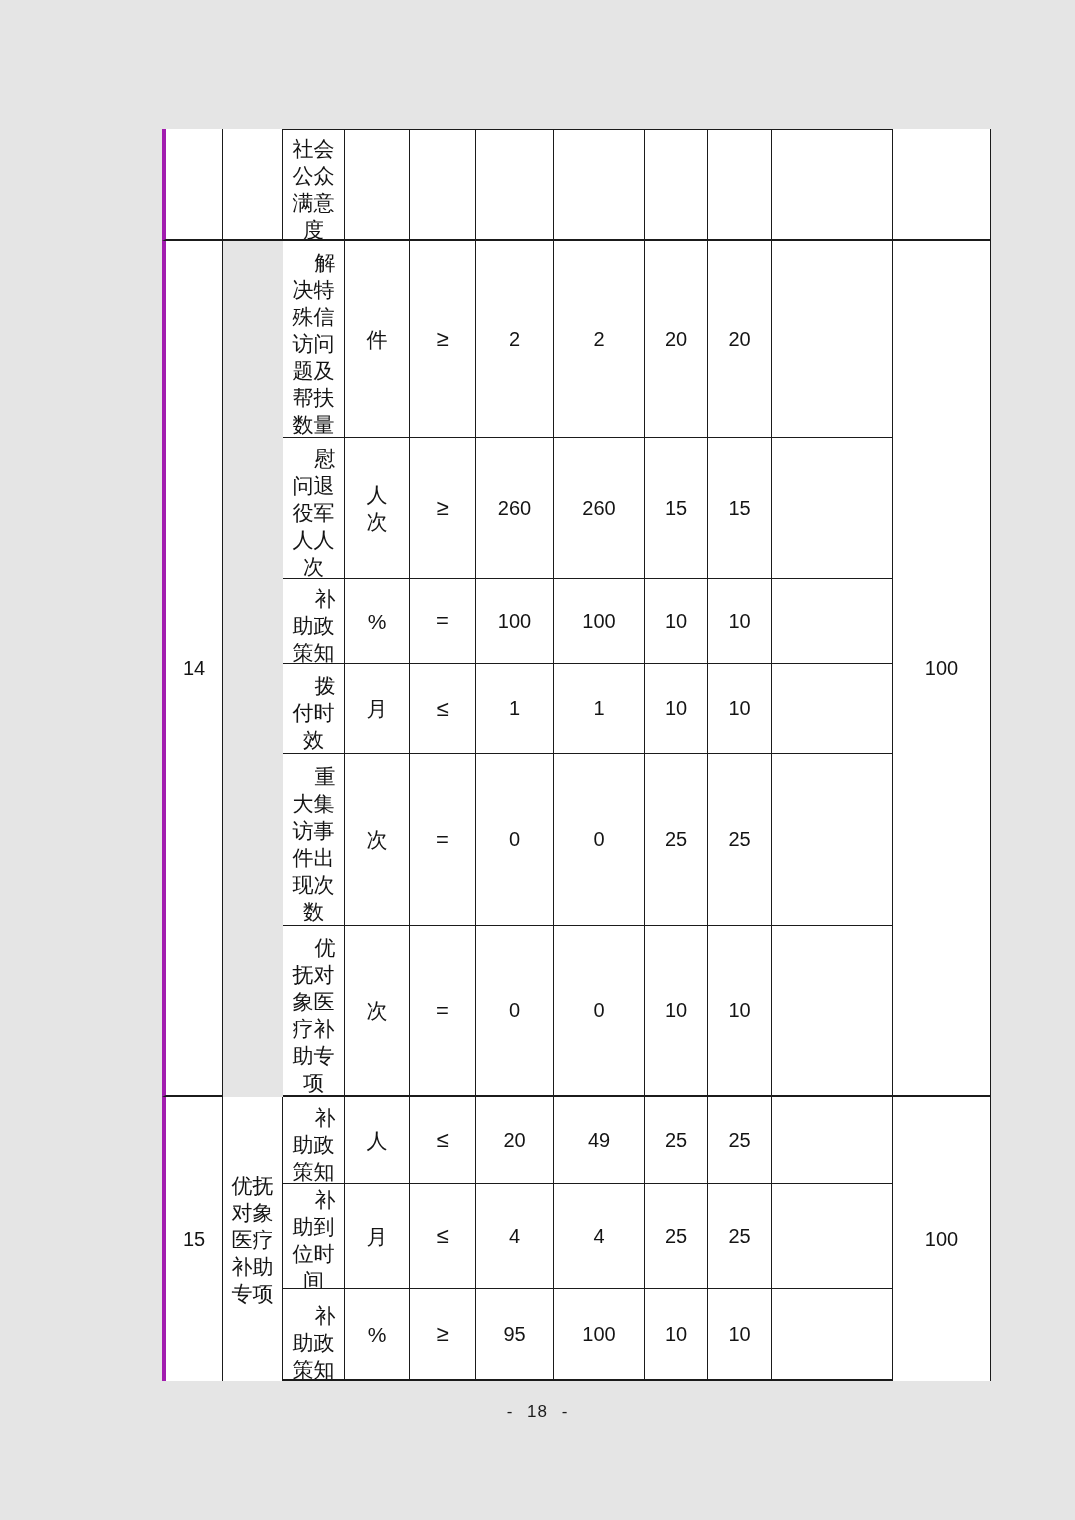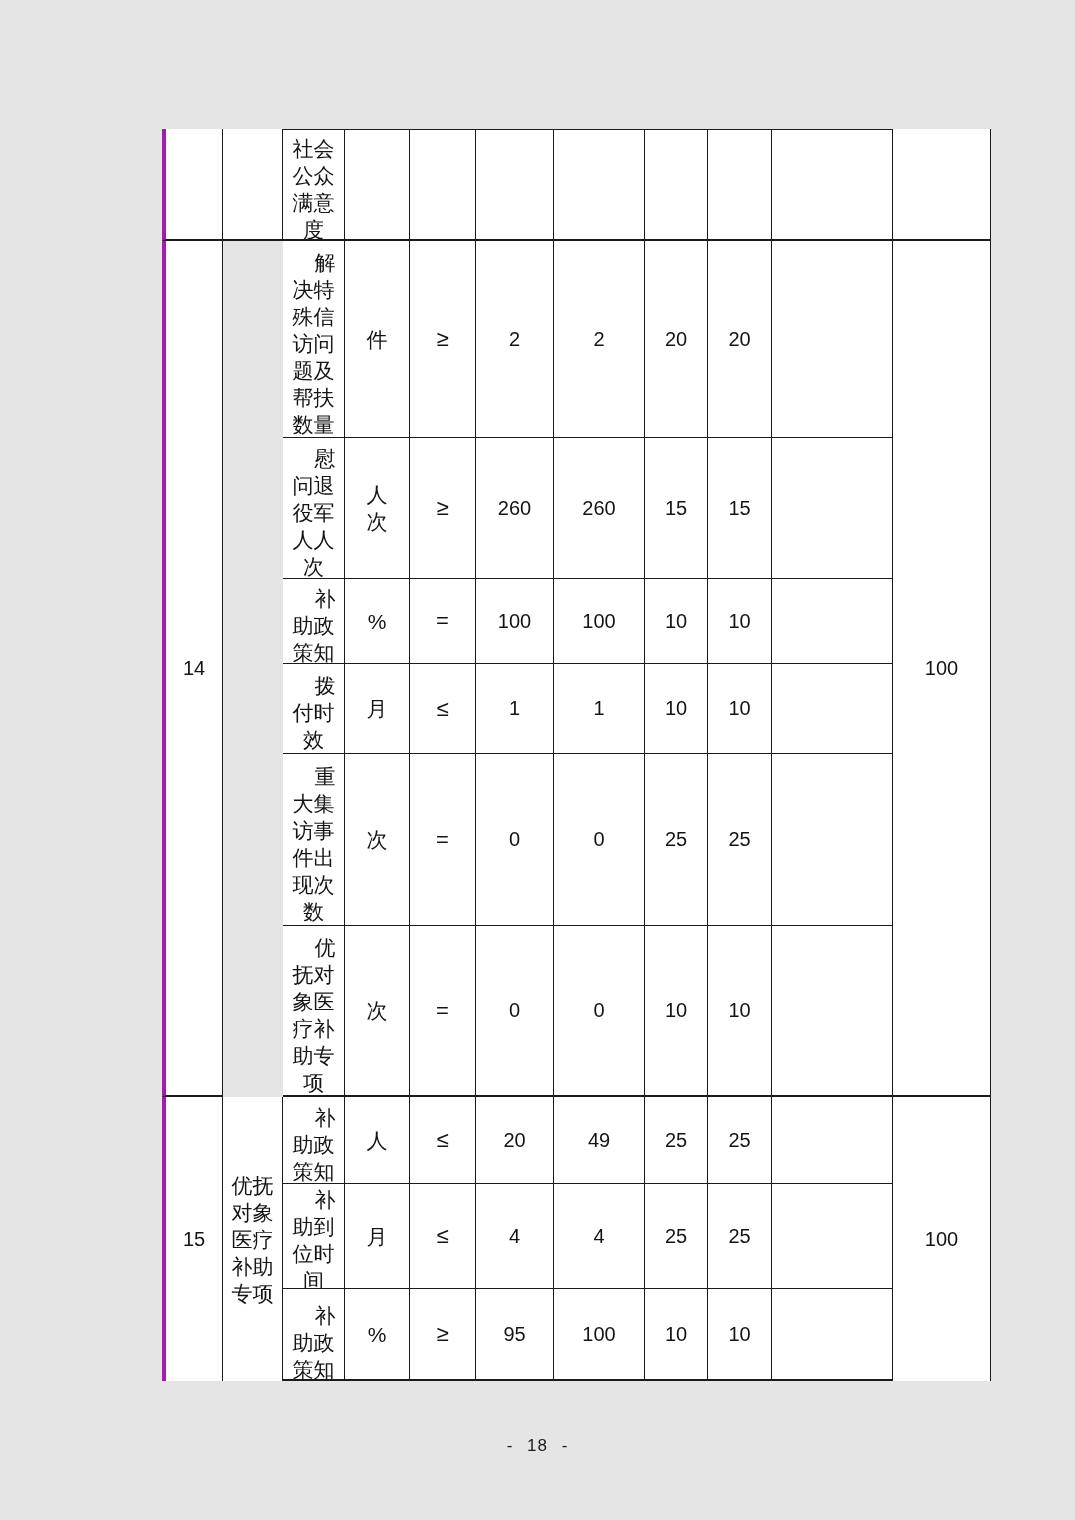--- a/index.html
+++ b/index.html
@@ -45,21 +45,21 @@
   
   .r1{grid-row:1}.r2{grid-row:2}.r3{grid-row:3}.r4{grid-row:4}.r5{grid-row:5}
   .r6{grid-row:6}.r7{grid-row:7}.r8{grid-row:8}.r9{grid-row:9}.r10{grid-row:10}
   .rs14{grid-row:2/8}.rs15{grid-row:8/11}
   .cc1{grid-column:1}.cc2{grid-column:2}.cc3{grid-column:3}.cc4{grid-column:4}
   .cc5{grid-column:5}.cc6{grid-column:6}.cc7{grid-column:7}.cc8{grid-column:8}
   .cc9{grid-column:9}.cc10{grid-column:10}.cc11{grid-column:11}
   .page-number {
     position: absolute;
     left: 0; right: 0;
-    top: 1436px;
+    top: 1402px;
     text-align: center;
     font-size: 17px;
     letter-spacing: 1px;
     word-spacing: 8px;
     color: #1b1b1b;
   }
 </style>
 </head>
 <body>
 

